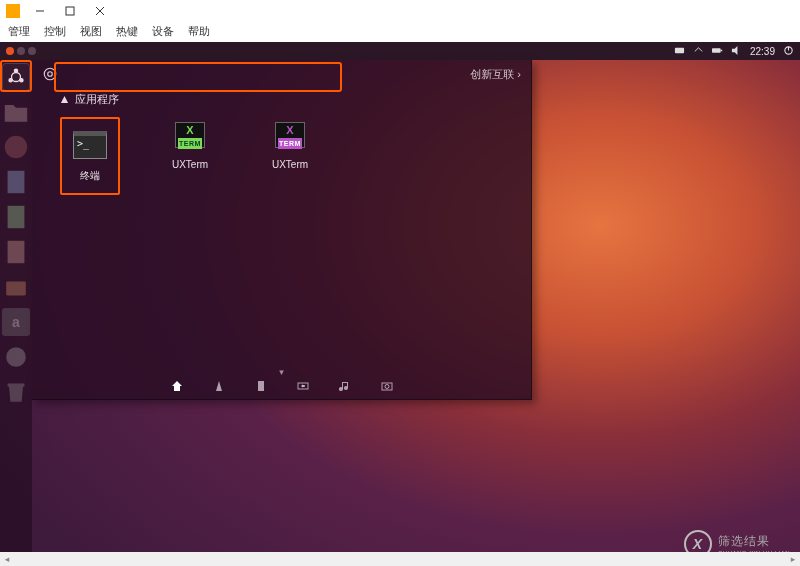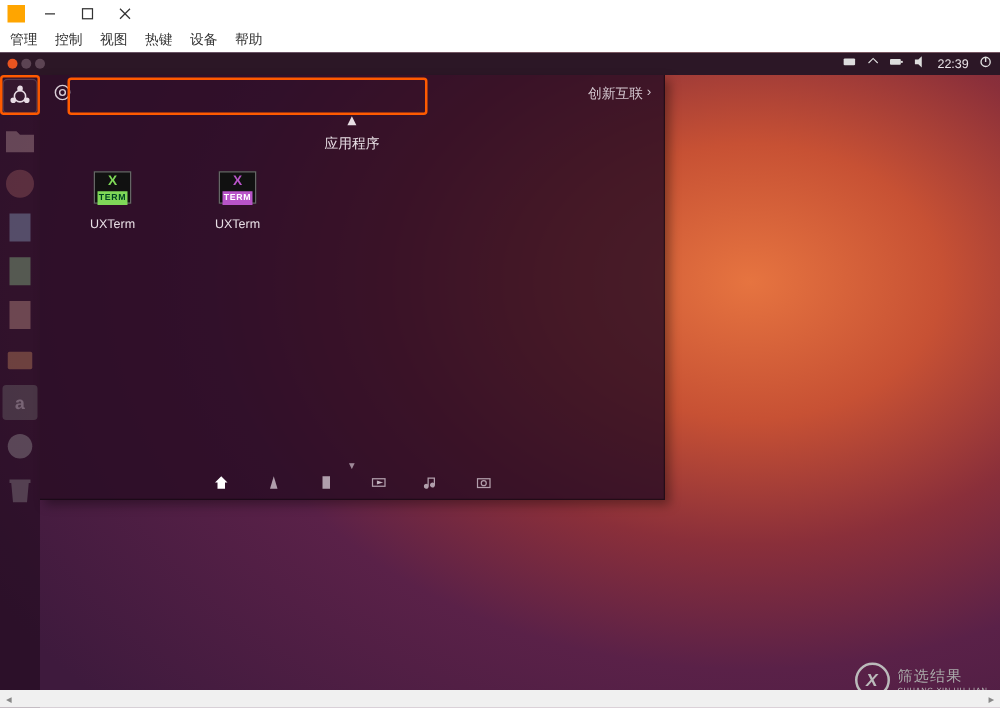--- a/index.html
+++ b/index.html
@@ -56,21 +56,21 @@
   }
   .dash-search-row { display: flex; align-items: center; padding: 6px 10px; gap: 6px; }
   .dash-scope { width: 16px; height: 16px; color: #d9cdd5; display:flex; align-items:center; justify-content:center;}
   .search-box {
     flex: 1; max-width: 280px; height: 22px; background: rgba(80,55,75,0.85); border: 1px solid #684e64;
     color: #d9cdd5; font-size: 13px; padding: 0 6px; display: flex; align-items: center;
   }
   #search-highlight { position: absolute; left: 22px; top: 2px; width: 288px; height: 30px; pointer-events: none; }
   .filter-results { margin-left: auto; font-size: 11px; color: #d2c5ce; display: flex; align-items: center; gap: 3px; }
 
-  .section-title { padding: 4px 28px; font-size: 11px; color: #e7dee4; display:flex; align-items:center; gap:6px;flex-direction:column; }
+  .section-title { padding: 4px 28px; font-size: 11px; color: #e7dee4; display:flex; align-items:center; gap:6px; }
 
   .results { display: flex; gap: 40px; padding: 6px 28px; }
   .result-item { display: flex; flex-direction: column; align-items: center; gap: 6px; width: 60px; }
   .result-icon { width: 36px; height: 36px; display:flex; align-items:center; justify-content:center; }
   .result-label { font-size: 10px; color: #e7dee4; text-align: left; }
   .result-item.highlighted { padding: 8px 12px 10px; border-radius: 2px; }
   #terminal-highlight { border: 2px solid #ff5a00; }
 
   .terminal-icon { width: 34px; height: 28px; background: #2b2b2b; border: 1px solid #888; border-top: 5px solid #555; position: relative; }
   .terminal-icon::after { content: ">_"; position: absolute; top: 2px; left: 3px; color: #eee; font-size: 10px; font-family: monospace; }
@@ -233,20 +233,26 @@
     <div id="search-highlight" class="highlight-box"></div>
 
     <div class="section-title">
       <svg viewBox="0 0 10 10" width="9" height="9" fill="#e7dee4">
           <path d="M5 1 L9 9 L1 9 Z"></path>
         </svg>
       <span>应用程序</span>
     </div>
 
     <div class="results">
+      <div class="result-item highlighted" id="terminal-highlight">
+        <div class="result-icon">
+            <div class="terminal-icon"></div>
+          </div>
+        <div class="result-label">终端</div>
+      </div>
       <div class="result-item">
         <div class="result-icon">
             <div class="xterm-icon uxterm">
               <span class="x">X</span>
               <span class="tag">TERM</span>
             </div>
           </div>
         <div class="result-label">UXTerm</div>
       </div>
       <div class="result-item">

